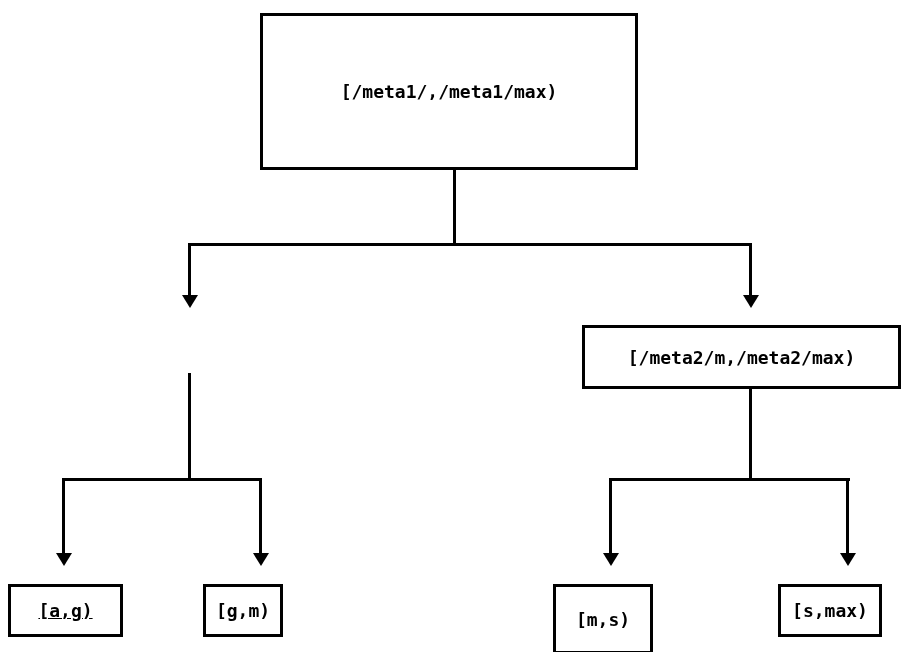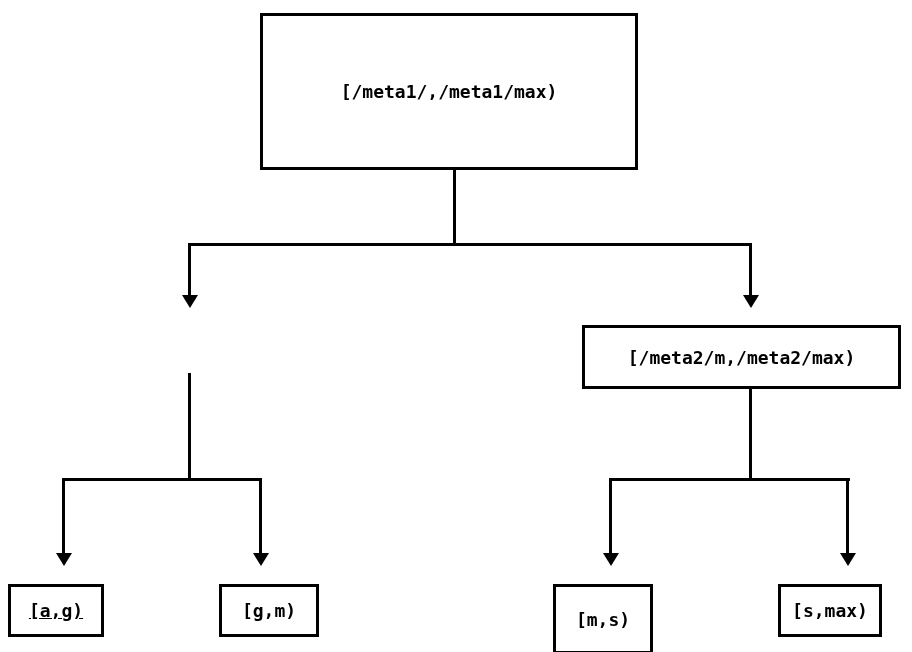--- a/index.html
+++ b/index.html
@@ -38,22 +38,22 @@
     height: 0;
     border-left: 8px solid transparent;
     border-right: 8px solid transparent;
     border-top: 13px solid #000000;
   }
 
   
   .n-root  { left: 260px; top: 13px;  width: 378px; height: 157px; }
   .n-left  { left: 22px;  top: 325px; width: 321px; height: 48px; }
   .n-right { left: 582px; top: 325px; width: 319px; height: 64px; }
-  .n-ag    { left: 8px;   top: 584px; width: 96px; height: 53px; text-decoration: underline; }
-  .n-gm    { left: 203px; top: 584px; width: 100px; height: 53px; margin-left: 16px; }
+  .n-ag    { left: 8px;   top: 584px; width: 115px; height: 53px; text-decoration: underline; }
+  .n-gm    { left: 203px; top: 584px; width: 80px; height: 53px; }
   .n-ms    { left: 553px; top: 584px; width: 100px; height: 70px; }
   .n-smax  { left: 778px; top: 584px; width: 104px; height: 53px; }
 
   
   .c-root-stem { left: 453px; top: 170px; width: 3px;   height: 75px; }
   .c-h1        { left: 188px; top: 243px; width: 564px; height: 3px; }
   .c-v-left    { left: 188px; top: 243px; width: 3px;   height: 53px; }
   .c-v-right   { left: 749px; top: 243px; width: 3px;   height: 53px; }
   .a-left      { left: 182px; top: 295px; }
   .a-right     { left: 743px; top: 295px; }

